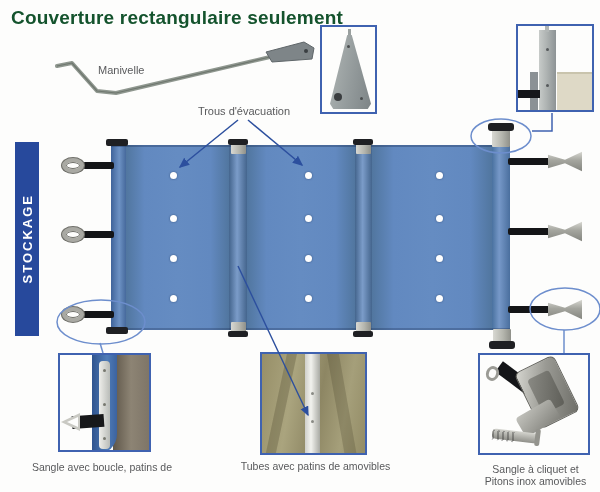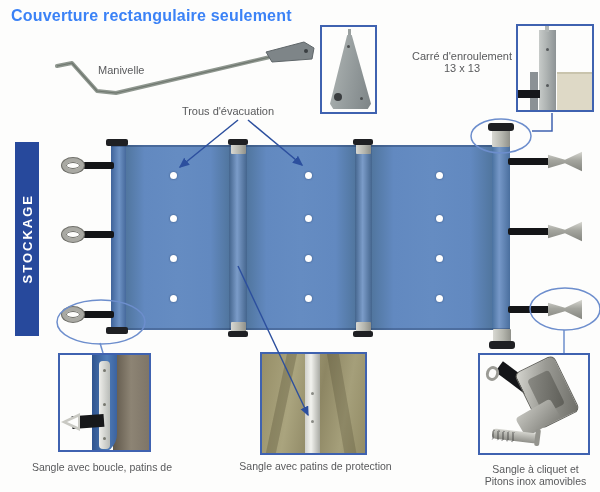--- a/index.html
+++ b/index.html
@@ -3,21 +3,21 @@
 <meta charset="utf-8">
 <style>
   * { margin:0; padding:0; box-sizing:border-box; }
   html,body { background:#fff; }
   body { font-family:"Liberation Sans", sans-serif; }
   #stage { position:relative; width:600px; height:492px; background:#fdfdfc; overflow:hidden; }
 
   .abs { position:absolute; }
 
   
-  .page-title { left:11px; top:7px; font-size:16px; font-weight:bold; color:#3b82f6; letter-spacing:.2px; }
+  .page-title { left:11px; top:7px; font-size:19px; font-weight:bold; color:#14532d; letter-spacing:.2px; }
 
   
   .lbl { color:#595a5c; font-size:11px; line-height:12px; text-align:center; }
   .cap { color:#58595b; font-size:10.5px; line-height:12px; text-align:center; }
 
   
   .stockage { left:15px; top:142px; width:24px; height:194px; background:#27499c;
               display:flex; align-items:center; justify-content:center; }
   .stockage span { writing-mode:vertical-rl; transform:rotate(180deg); color:#fff;
                    font-weight:bold; font-size:13px; letter-spacing:2px; }
@@ -65,37 +65,33 @@
   <div class="bluebox" style="left:320px; top:25px; width:57px; height:89px;">
     <div class="abs" style="left:26px; top:2px; width:3px; height:8px; background:#9aa09f;"></div>
     <div class="abs" style="left:8px; top:8px; width:41px; height:74px;
          background:linear-gradient(100deg,#b0b6b5,#939a9b 55%,#7d8486);
          clip-path:polygon(42% 0, 53% 0, 100% 93%, 92% 100%, 8% 100%, 0 93%);"></div>
     <div class="abs" style="left:12px; top:66px; width:8px; height:8px; border-radius:50%; background:#3a3d3f;"></div>
     <div class="abs" style="left:38px; top:70px; width:3px; height:3px; border-radius:50%; background:#4a4d4f;"></div>
     <div class="abs" style="left:25px; top:18px; width:3px; height:3px; border-radius:50%; background:#4a4d4f;"></div>
   </div>
 
-  <div class="abs lbl" style="left:407px; top:50px; width:110px;">
-    <div>Carré d'enroulement</div>
-    <div>13 x 13</div>
-  </div>
 
   <div class="bluebox" style="left:516px; top:24px; width:78px; height:88px;">
     <div class="abs" style="left:39px; top:46px; width:36px; height:38px; background:#ded9c6; border-top:2px solid #c9c4ad;"></div>
     <div class="abs" style="left:12px; top:46px; width:8px; height:38px; background:#8b9195;"></div>
     <div class="abs" style="left:21px; top:4px; width:17px; height:80px;
          background:linear-gradient(90deg,#c7cbc9,#aeb3b2 45%,#8d9395);"></div>
     <div class="abs" style="left:27px; top:0; width:4px; height:6px; background:#b2b7b6;"></div>
     <div class="abs" style="left:28px; top:22px; width:3px; height:3px; border-radius:50%; background:#55595b;"></div>
     <div class="abs" style="left:28px; top:58px; width:3px; height:3px; border-radius:50%; background:#55595b;"></div>
     <div class="abs" style="left:0; top:64px; width:22px; height:8px; background:#15161a;"></div>
   </div>
 
-  <div class="abs lbl" style="left:176px; top:105px; width:104px;">Trous d'évacuation</div>
+  <div class="abs lbl" style="left:192px; top:105px; width:104px;">Trous d'évacuation</div>
 
   <div class="abs stockage">
     <span>STOCKAGE</span>
   </div>
 
   <div class="abs cover">
     <div class="band edgeL" style="left:0;   width:15px;"></div>
     <div class="band panel" style="left:15px; width:103px;"></div>
     <div class="band tubeband" style="left:118px; width:18px;"></div>
     <div class="band panel" style="left:136px; width:108px;"></div>
@@ -171,21 +167,21 @@
 
   <div class="bluebox" style="left:260px; top:352px; width:107px; height:103px;
        background:linear-gradient(100deg,#978f68,#aaa47e 30%,#8d8663 55%,#a59f7a 78%,#938c66);">
     <div class="abs" style="left:14px; top:0; width:10px; height:103px; background:rgba(60,55,30,.25); transform:skewX(-12deg);"></div>
     <div class="abs" style="left:74px; top:0; width:12px; height:103px; background:rgba(60,55,30,.22); transform:skewX(10deg);"></div>
     <div class="abs" style="left:43px; top:0; width:15px; height:103px;
          background:linear-gradient(90deg,#cfcfca,#f2f2ee 40%,#a9aaa4);"></div>
     <div class="abs" style="left:49px; top:38px; width:3px; height:3px; border-radius:50%; background:#8a8b85;"></div>
     <div class="abs" style="left:49px; top:66px; width:3px; height:3px; border-radius:50%; background:#8a8b85;"></div>
   </div>
-  <div class="abs cap" style="left:238px; top:460px; width:155px;">Sangle avec patins de protection</div>
+  <div class="abs cap" style="left:238px; top:460px; width:155px;">Tubes avec patins de amovibles</div>
 
   <div class="bluebox" style="left:478px; top:353px; width:112px; height:102px;">
     <div class="abs" style="left:14px; top:20px; width:50px; height:13px; background:#141518; transform:rotate(37deg);"></div>
     <div class="abs" style="left:6px; top:11px; width:13px; height:15px; border:3px solid #9b9b95; border-radius:50%; transform:rotate(20deg); background:#fbfbfa;"></div>
     <div class="abs" style="left:45px; top:6px; width:44px; height:62px; border-radius:6px; transform:rotate(-26deg);
          background:linear-gradient(120deg,#d7d7d1,#9a9a94 45%,#6e6e68); border:1px solid #62625c;"></div>
     <div class="abs" style="left:54px; top:18px; width:24px; height:38px; border-radius:4px; transform:rotate(-26deg);
          background:linear-gradient(120deg,#8a8a84,#5e5e58);"></div>
     <div class="abs" style="left:38px; top:52px; width:40px; height:22px; border-radius:4px; transform:rotate(-30deg);
          background:linear-gradient(160deg,#c2c2bc,#83837d);"></div>

